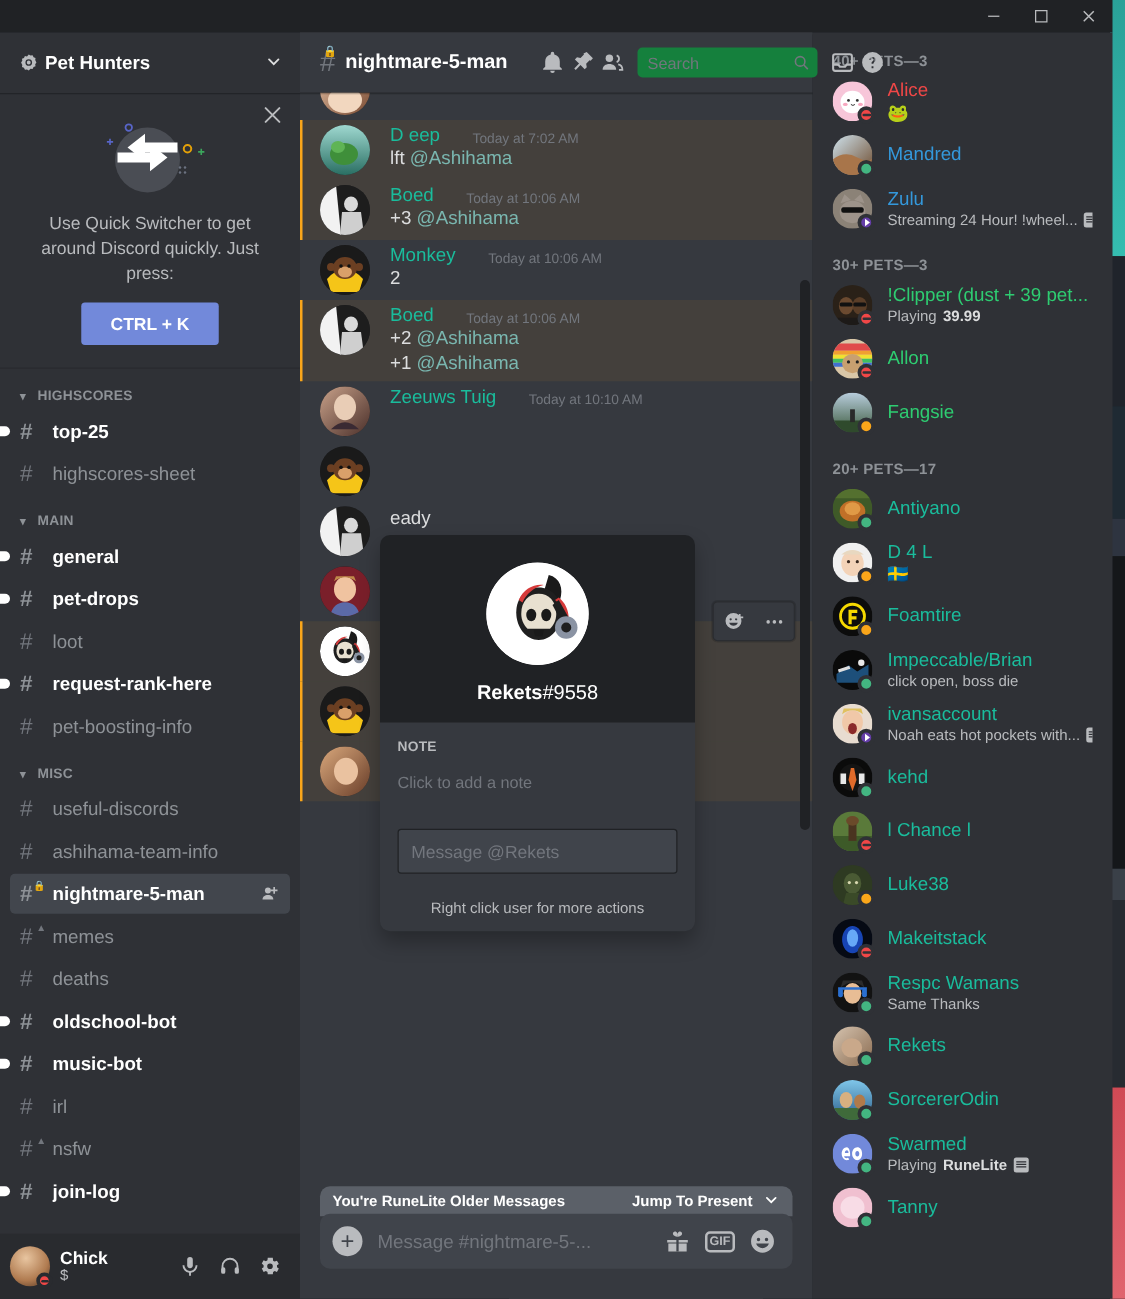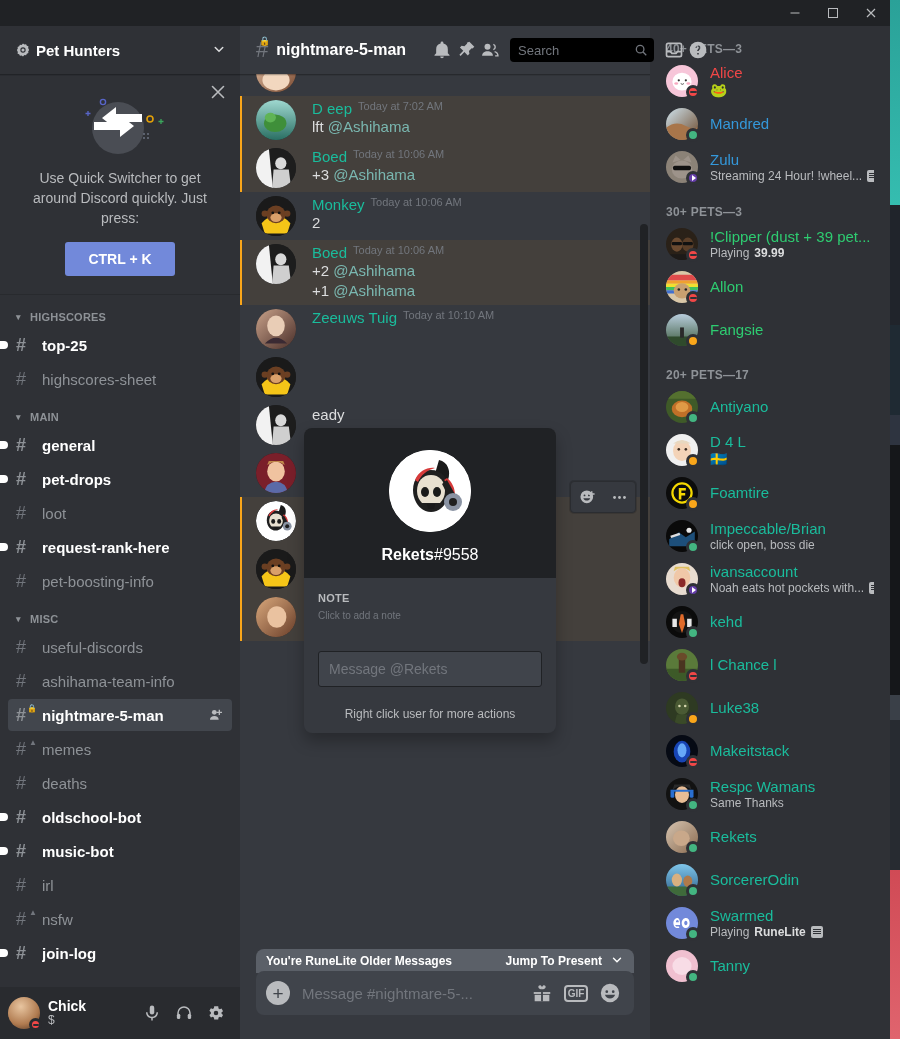--- a/index.html
+++ b/index.html
@@ -110,38 +110,38 @@
     box-shadow:0 1px 0 rgba(4,4,5,.2),0 1.5px 0 rgba(6,6,7,.05),0 2px 0 rgba(4,4,5,.05);
     background:#36393f; z-index:5;
   }
   #tb-hash { color:#72767d; font-size:22px; margin-right:8px; position:relative; line-height:1; }
   #tb-hash .lock { position:absolute; right:-2px; top:-2px; font-size:9px; }
   #tb-title { font-size:16px; font-weight:bold; color:#fff; white-space:nowrap; }
   #tb-sep { width:1px; height:24px; background:#42454a; margin:0 12px; }
   #tb-topic { color:#8e9297; font-size:14px; max-width:96px; overflow:hidden; text-overflow:ellipsis; white-space:nowrap; cursor:pointer;}
   .tbicon { width:32px;height:32px;display:flex;align-items:center;justify-content:center;color:#b9bbbe;cursor:pointer;margin:0 2px;}
   #tb-search {
-    width:144px; height:24px; background:#000000; border-radius:4px; display:flex; align-items:center;
+    width:144px; height:24px; background:#15803d; border-radius:4px; display:flex; align-items:center;
     padding:0 6px 0 8px; margin:0 8px; cursor:pointer;
   }
   #tb-search input {
     flex:1; background:none; border:none; outline:none; color:#dcddde; font-size:13px;
     font-family:inherit; min-width:0;
   }
   #tb-search input::placeholder { color:#72767d; }
 
   
   #msgwrap { flex:1; position:relative; overflow:hidden; }
   #messages { position:absolute; inset:0; overflow:hidden; }
   .msg { display:flex; padding:4px 16px 4px 16px; position:relative; }
   .msg.mention { background:rgba(250,166,26,.07); }
   .msg.mention::before { content:""; position:absolute; left:0; top:0; bottom:0; width:2px; background:#faa61a; }
   .m-av { width:40px;height:40px;border-radius:50%;flex:0 0 40px;margin-right:16px;overflow:hidden;background:#202225;}
   .m-body { flex:1; min-width:0; }
-  .m-head { display:flex; align-items:flex-start; }
+  .m-head { display:flex; align-items:flex-end;gap:20px; }
   .m-name { font-size:15px; font-weight:500; margin-right:6px; }
   .m-time { font-size:11px; color:#72767d; }
   .m-text { font-size:15px; line-height:20px; color:#dcddde; }
   .mention-tag { color:#7ab7b0;text-align:center; }
   .m-actions {
     position:absolute; right:14px; top:-16px; height:32px; background:#36393f; border:1px solid #2b2d31;
     border-radius:4px; display:flex; align-items:center; box-shadow:0 0 0 1px rgba(4,4,5,.15);
   }
   .m-actions .a { width:32px;height:32px;display:flex;align-items:center;justify-content:center;color:#b9bbbe;cursor:pointer;}
 
@@ -153,21 +153,21 @@
     position:absolute; left:64px; top:354px; width:252px; border-radius:8px; overflow:hidden;
     background:#36393f; box-shadow:0 8px 16px rgba(0,0,0,.28); z-index:20;
   }
   #po-top { background:#202225; padding:22px 0 14px; text-align:center; }
   #po-av { width:82px;height:82px;border-radius:50%;margin:0 auto;background:#fff;position:relative;overflow:hidden;}
   #po-name { margin-top:14px; font-size:16px; color:#fff; }
   #po-name b { font-weight:bold; }
   #po-name span { color:#fff; font-weight:400; }
   #po-body { padding:14px 14px 12px; }
   #po-note-label { font-size:11px; font-weight:bold; color:#b9bbbe; letter-spacing:.02em; }
-  #po-note { font-size:10px; color:#72767d; margin-top:6px; cursor:text; }
+  #po-note { font-size:13px; color:#72767d; margin-top:14px; cursor:text; }
   #po-input {
     margin-top:30px; height:36px; background:#40444b; border:1px solid #202225; border-radius:3px;
     display:flex; align-items:center; padding:0 10px; color:#72767d; font-size:14px; cursor:text;
   }
   #po-foot { text-align:center; font-size:12px; color:#b9bbbe; padding:8px 0 12px; }
 
   
   #bottom { flex:0 0 auto; padding:0 16px 24px; position:relative; }
   #jumpbar {
     position:absolute; left:16px; right:16px; top:-22px; height:24px; background:#5b6068;

